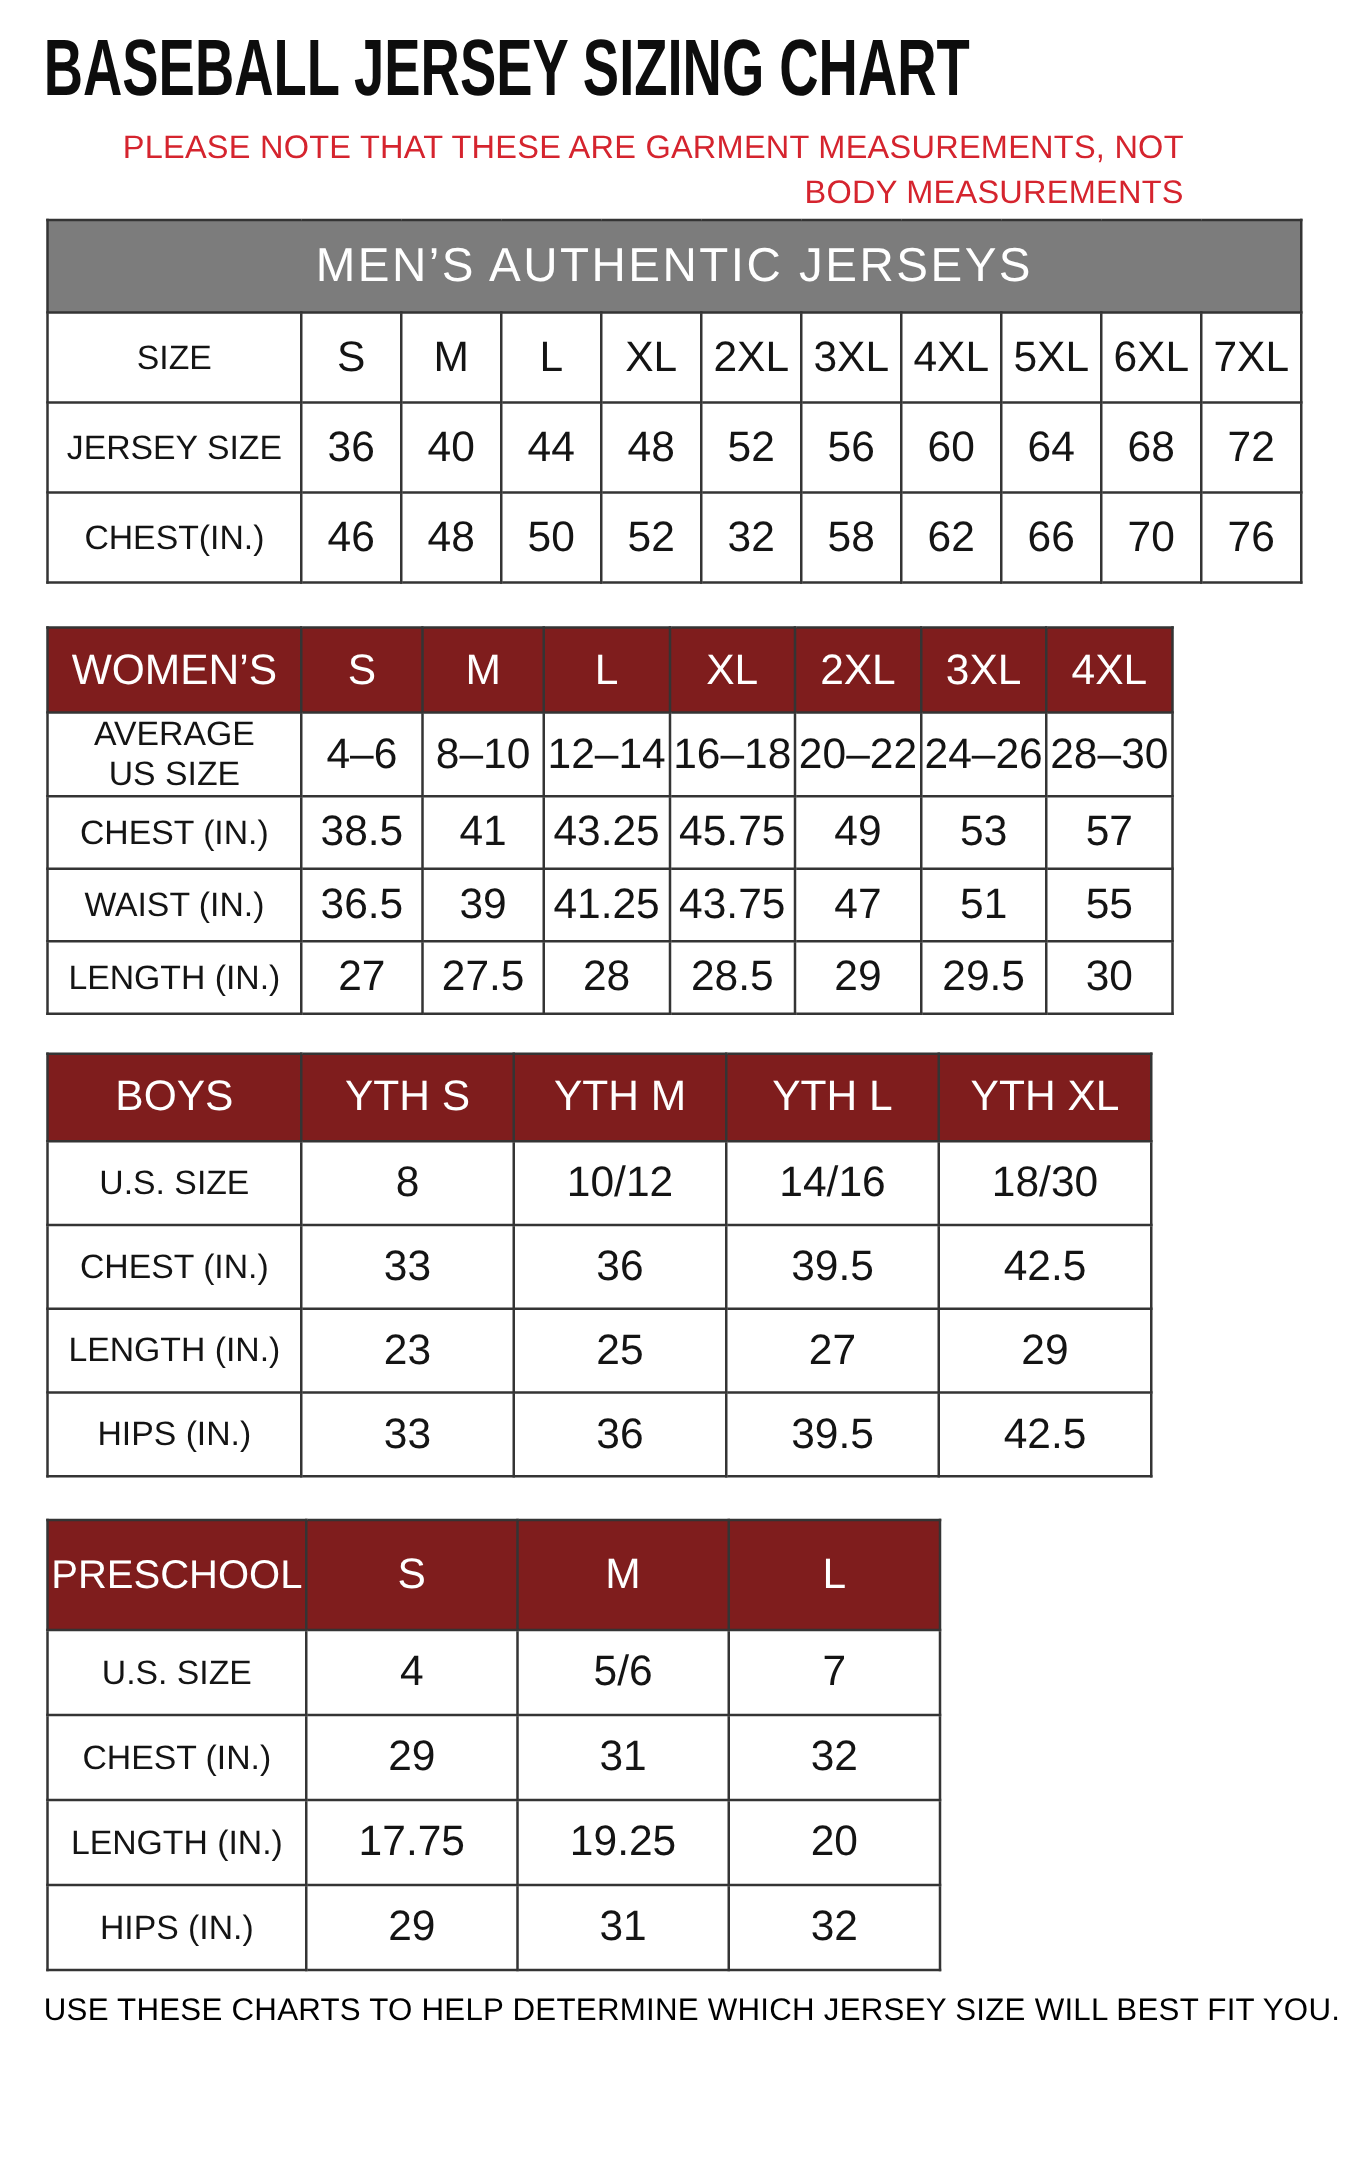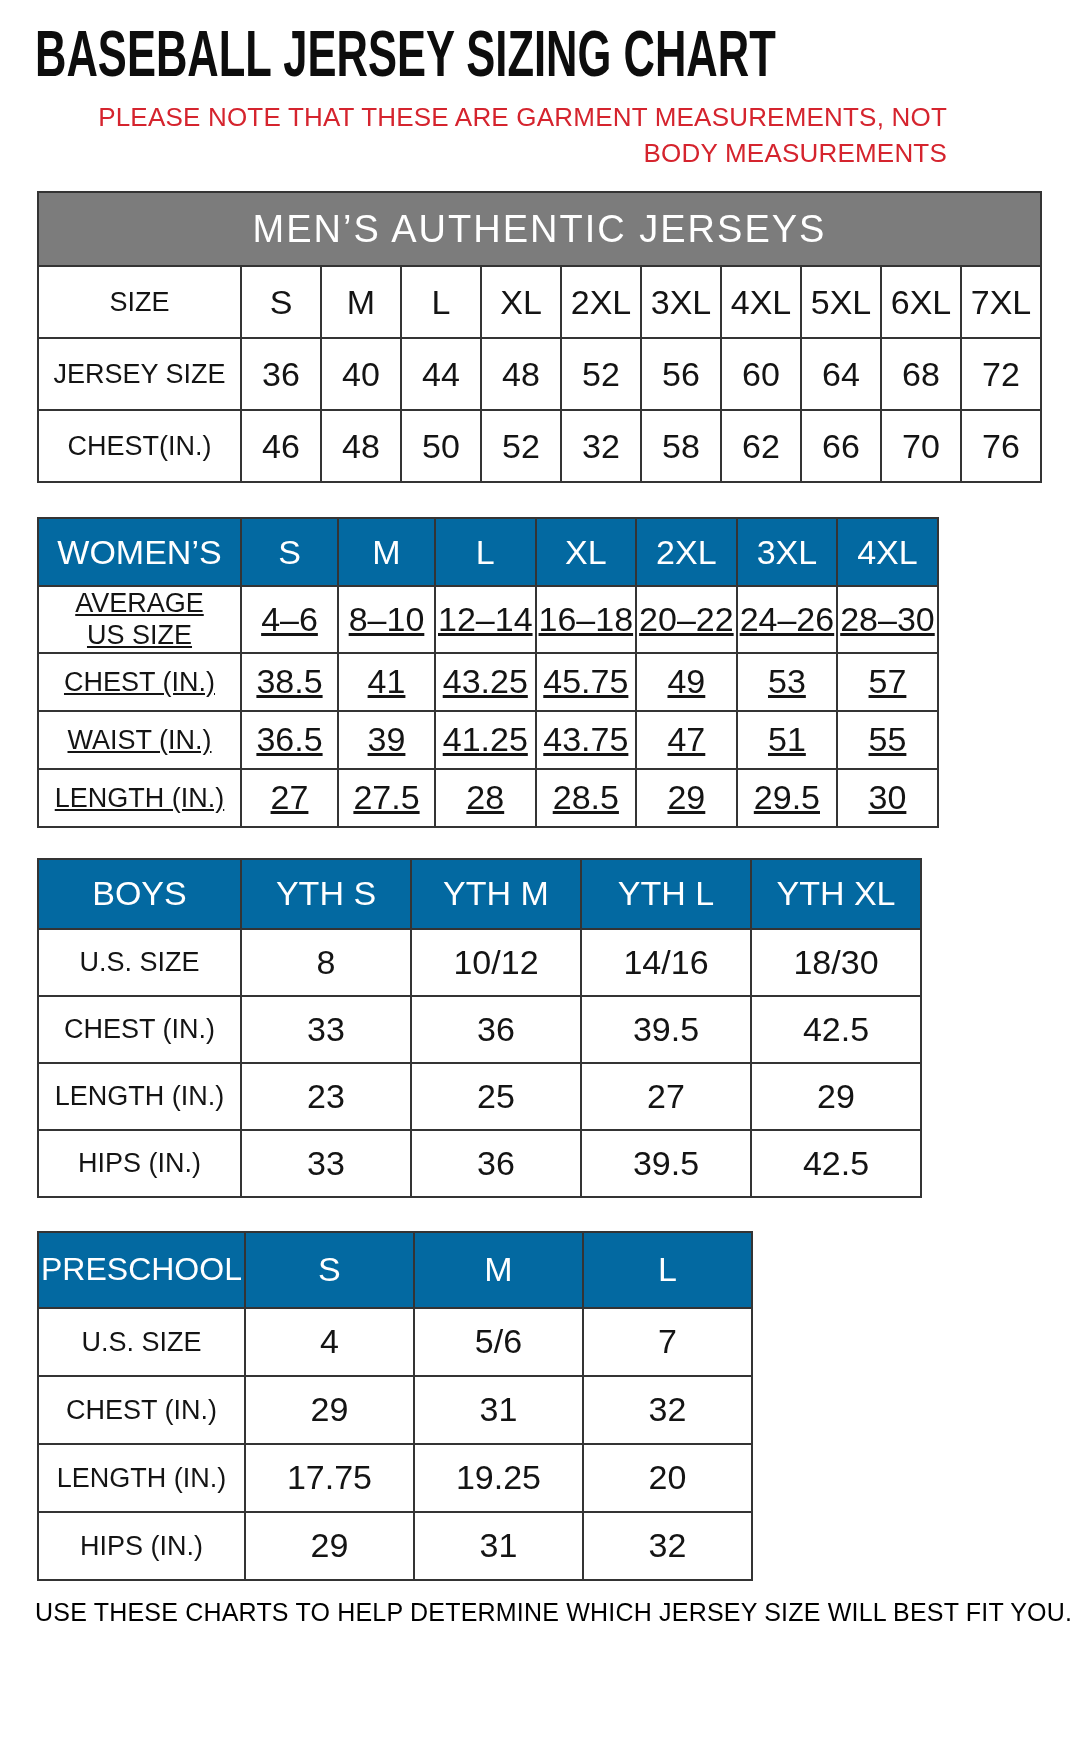--- a/index.html
+++ b/index.html
@@ -35,50 +35,50 @@
     margin-left:37px;
   }
   .size-table th, .size-table td {
     border:2px solid #343434;
     text-align:center; vertical-align:middle;
     font-weight:400; padding:0 2px; white-space:nowrap;
   }
   .size-table td { font-size:34px; color:#141414; }
   .size-table td.label { font-size:27px; white-space:normal; line-height:1.2; }
   .size-table th.gray {
-    background:#0369a1; color:#ffffff; font-size:34px; font-weight:400;
+    background:#7f1d1d; color:#ffffff; font-size:34px; font-weight:400;
   }
   .banner {
     background:#7c7c7c; color:#ffffff;
     font-size:38px; letter-spacing:2px; font-weight:400;
   }
 
   
-  .mens { margin-top:20px; }
+  .mens { margin-top:4px; }
   .mens col.lab { width:203px; } .mens col.v { width:80px; }
   .mens .banner { height:74px; }
   .mens tbody td { height:72px; }
 
   
   .womens { margin-top:34px; }
   .womens col.lab { width:203px; } .womens col.v { width:97px; }
   .womens thead th { height:68px; }
-  .womens tbody td { height:58px;text-decoration:underline; }
+  .womens tbody td { height:58px; }
   .womens td.narrow { padding:0 26px; }
 
   
   .boys { margin-top:30px;border-radius:12px; }
   .boys col.lab { width:203px; } .boys col.v { width:170px; }
   .boys thead th { height:70px; }
   .boys tbody td { height:67px; }
 
   
   .preschool { margin-top:33px; }
   .preschool col.lab { width:203px; } .preschool col.v { width:169px; }
-  .preschool thead th { height:76px; }
+  .preschool thead th { height:88px; }
   .preschool tbody td { height:68px; }
   .preschool th.fit { font-size:32px; }
 </style>
 </head>
 <body>
 
 <div class="page">
 
   <div class="title">BASEBALL JERSEY SIZING CHART</div>
   <div class="note">PLEASE NOTE THAT THESE ARE GARMENT MEASUREMENTS, NOT BODY MEASUREMENTS</div>

